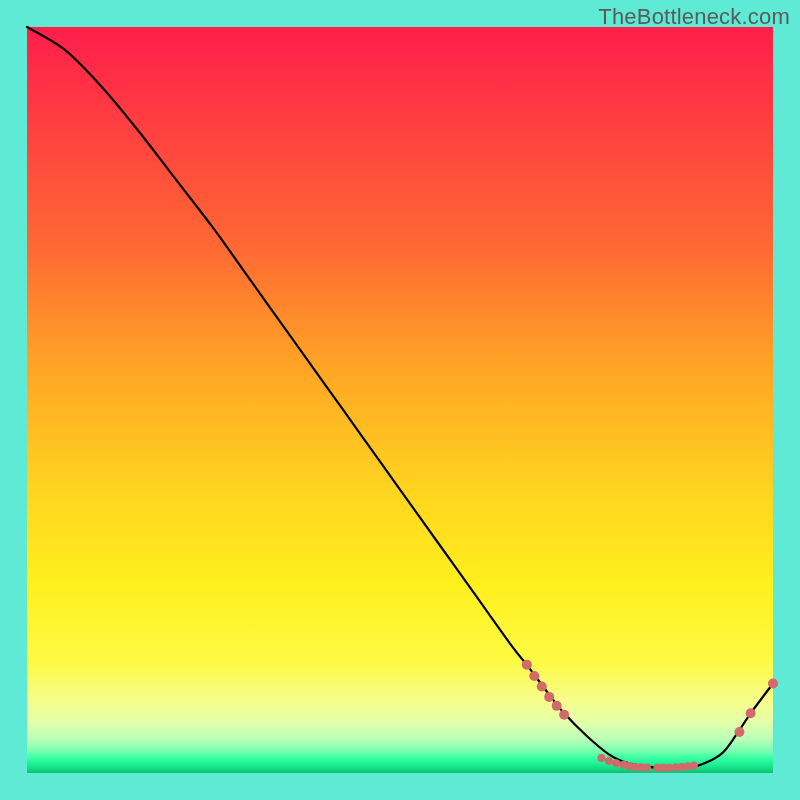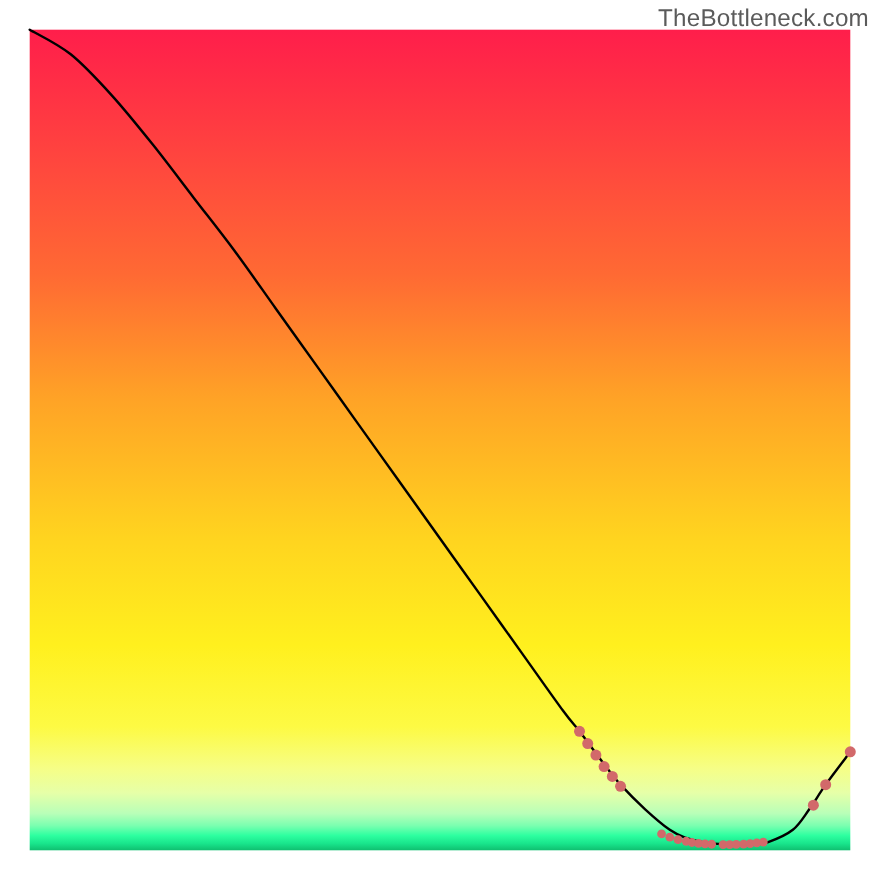--- a/index.html
+++ b/index.html
@@ -8,21 +8,21 @@
     width: 800px;
     height: 800px;
     background: #000000;
     overflow: hidden;
     font-family: Arial, Helvetica, sans-serif;
   }
   .stage {
     position: relative;
     width: 800px;
     height: 800px;
-    background: #ffffff;
+    background: #5eead4;
   }
   .plot {
     position: absolute;
     left: 27px;
     top: 27px;
     width: 746px;
     height: 746px;
     
     background: linear-gradient(
       to bottom,

